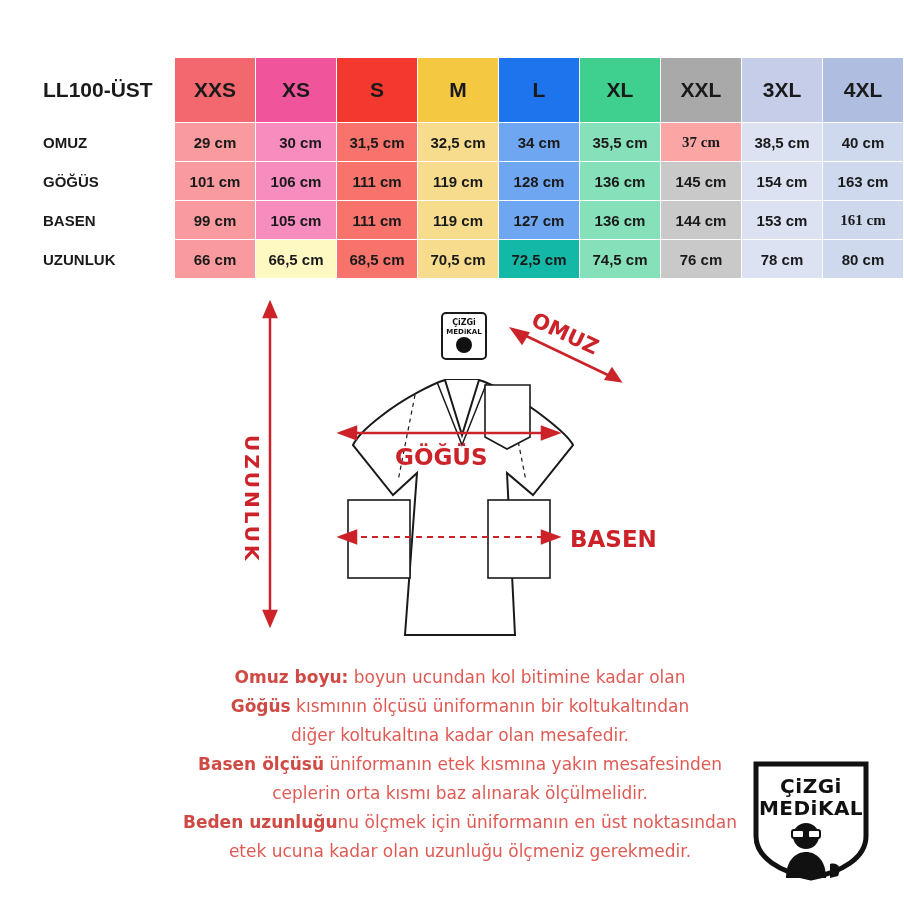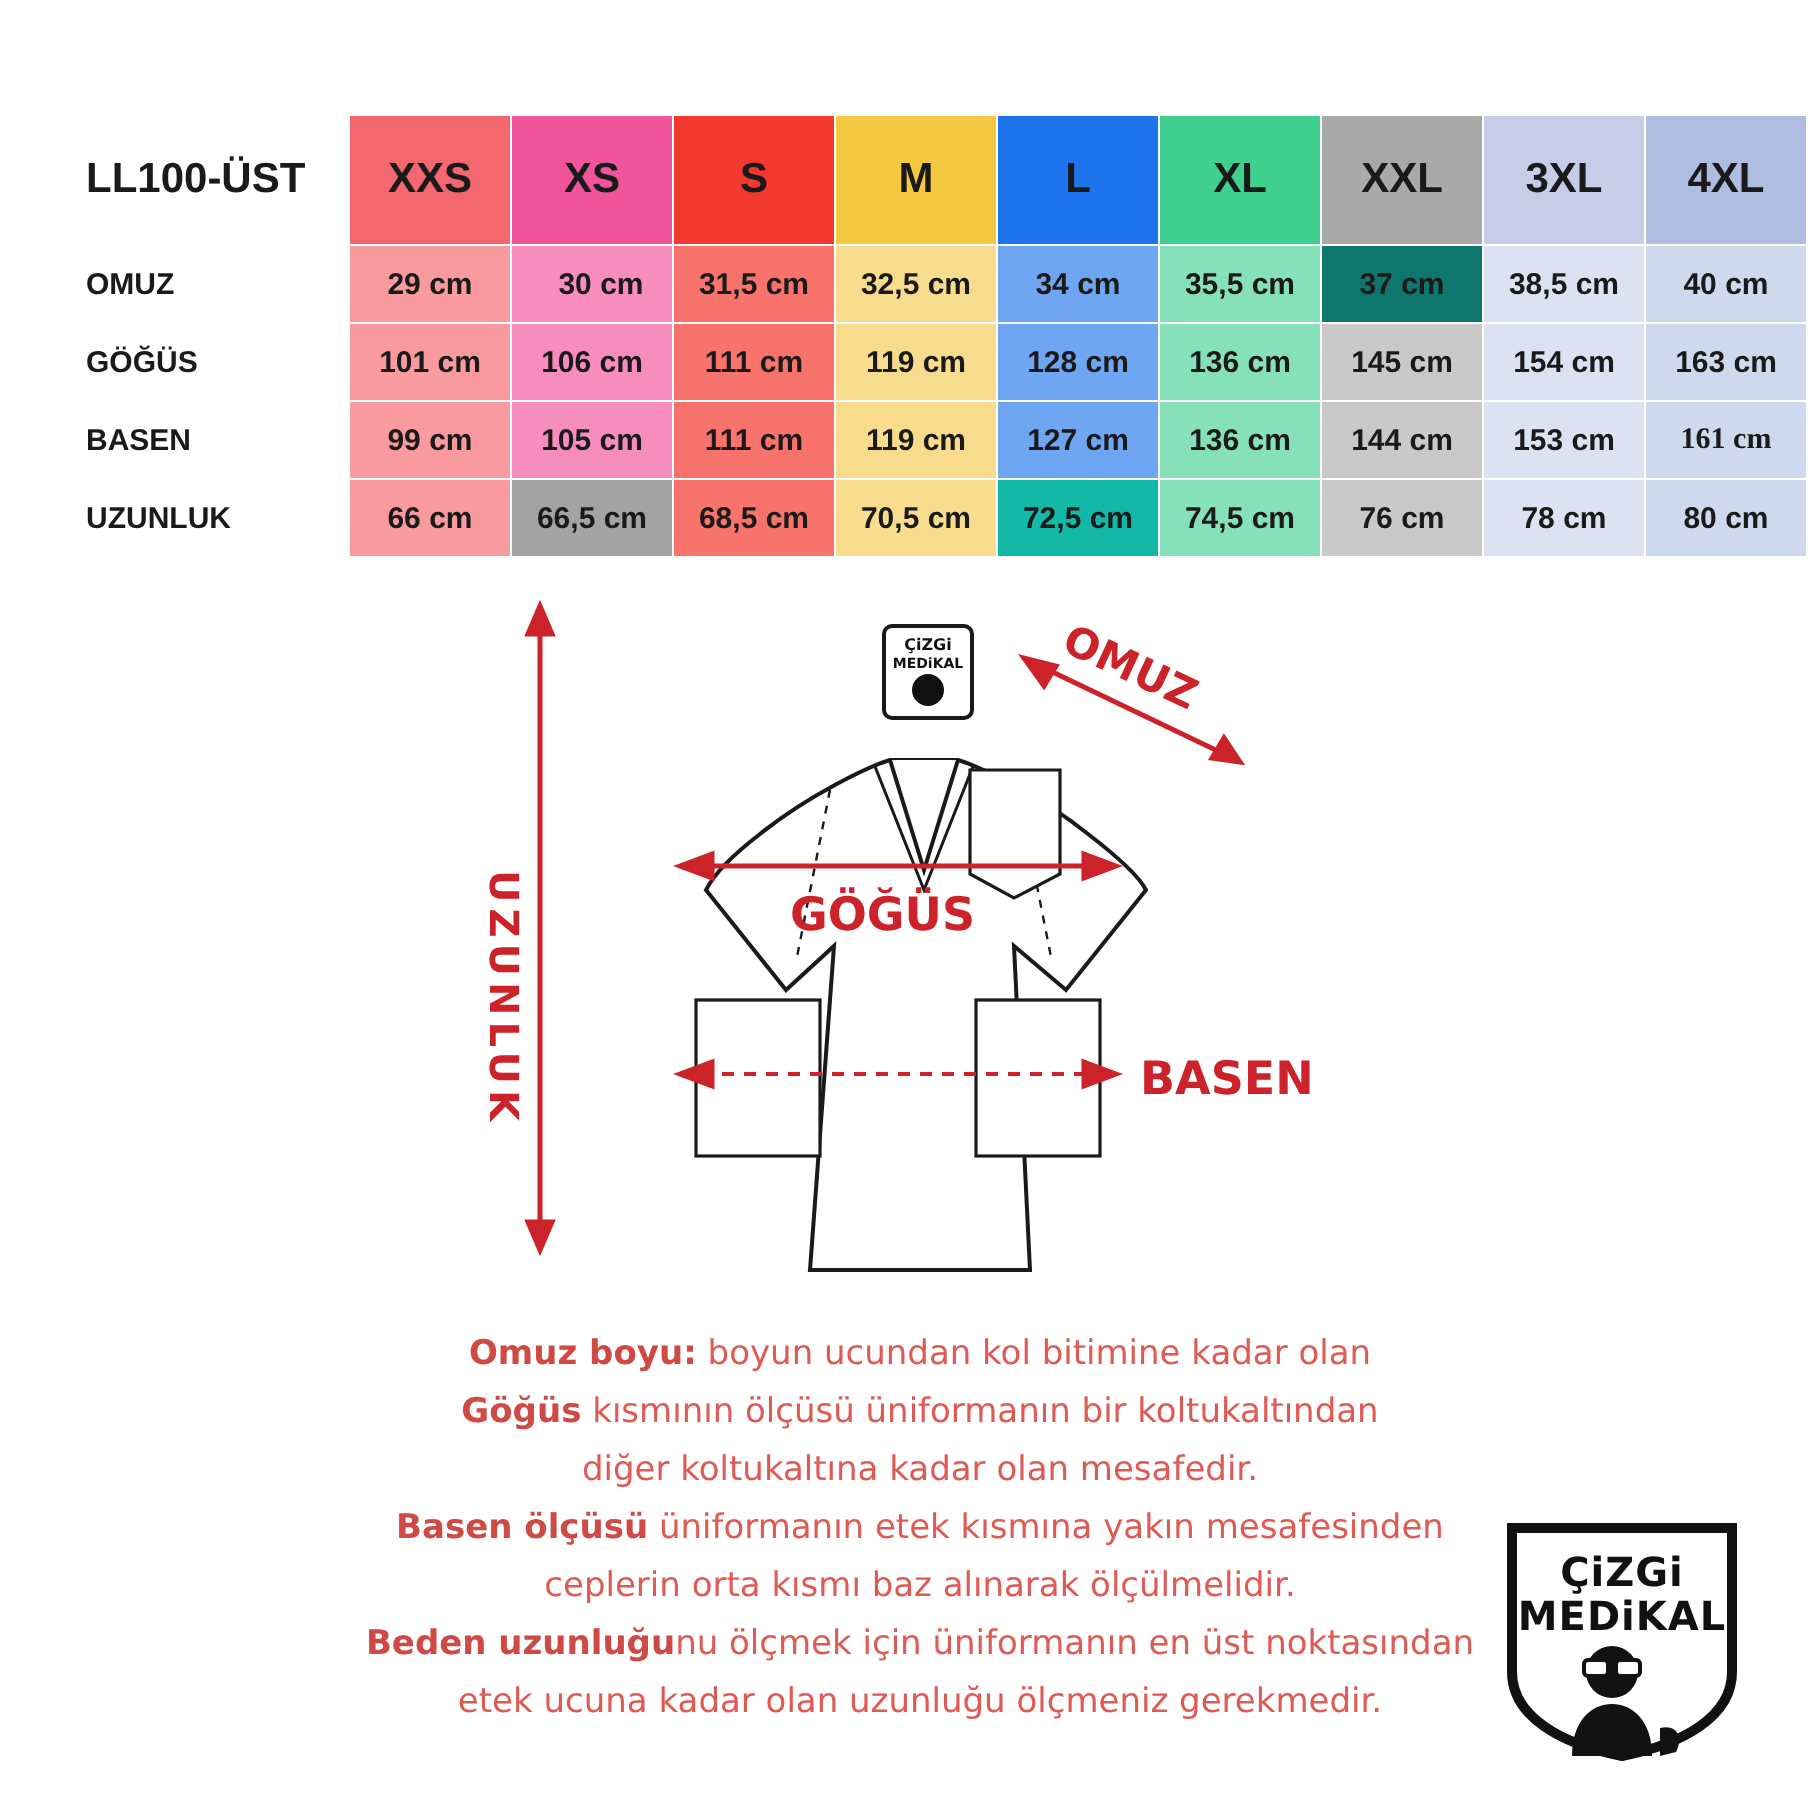--- a/index.html
+++ b/index.html
@@ -144,21 +144,21 @@
     </thead>
     <tbody>
       <tr>
         <td class="rowlabel">OMUZ</td>
         <td style="background: rgb(249, 154, 158);">29 cm</td>
         <td style="background: rgb(247, 141, 191); padding-left: 10px;">30 cm</td>
         <td style="background: rgb(247, 115, 108);">31,5 cm</td>
         <td style="background: rgb(248, 220, 141);">32,5 cm</td>
         <td style="background: rgb(111, 166, 242);">34 cm</td>
         <td style="background: rgb(134, 224, 186);">35,5 cm</td>
-        <td style="background: #0f766e;">37 cm</td>
+        <td style="background: #fca5a5; font-family: Liberation Serif, serif;">37 cm</td>
         <td style="background: rgb(221, 226, 242);">38,5 cm</td>
         <td style="background: rgb(206, 217, 238);">40 cm</td>
       </tr>
       <tr>
         <td class="rowlabel">GÖĞÜS</td>
         <td style="background: rgb(249, 154, 158);">101 cm</td>
         <td style="background: rgb(247, 141, 191);">106 cm</td>
         <td style="background: rgb(247, 115, 108);">111 cm</td>
         <td style="background: rgb(248, 220, 141);">119 cm</td>
         <td style="background: rgb(111, 166, 242);">128 cm</td>
@@ -175,21 +175,21 @@
         <td style="background: rgb(248, 220, 141);">119 cm</td>
         <td style="background: rgb(111, 166, 242);">127 cm</td>
         <td style="background: rgb(134, 224, 186);">136 cm</td>
         <td style="background: rgb(201, 201, 201);">144 cm</td>
         <td style="background: rgb(221, 226, 242);">153 cm</td>
         <td style="background: rgb(206, 217, 238); font-family: Liberation Serif, serif;">161 cm</td>
       </tr>
       <tr>
         <td class="rowlabel">UZUNLUK</td>
         <td style="background: rgb(249, 154, 158);">66 cm</td>
-        <td style="background: #a3a3a3;">66,5 cm</td>
+        <td style="background: #fef9c3;">66,5 cm</td>
         <td style="background: rgb(247, 115, 108);">68,5 cm</td>
         <td style="background: rgb(248, 220, 141);">70,5 cm</td>
         <td style="background: #14b8a6;">72,5 cm</td>
         <td style="background: rgb(134, 224, 186);">74,5 cm</td>
         <td style="background: rgb(201, 201, 201);">76 cm</td>
         <td style="background: rgb(221, 226, 242);">78 cm</td>
         <td style="background: rgb(206, 217, 238);">80 cm</td>
       </tr>
     </tbody>
   </table>

